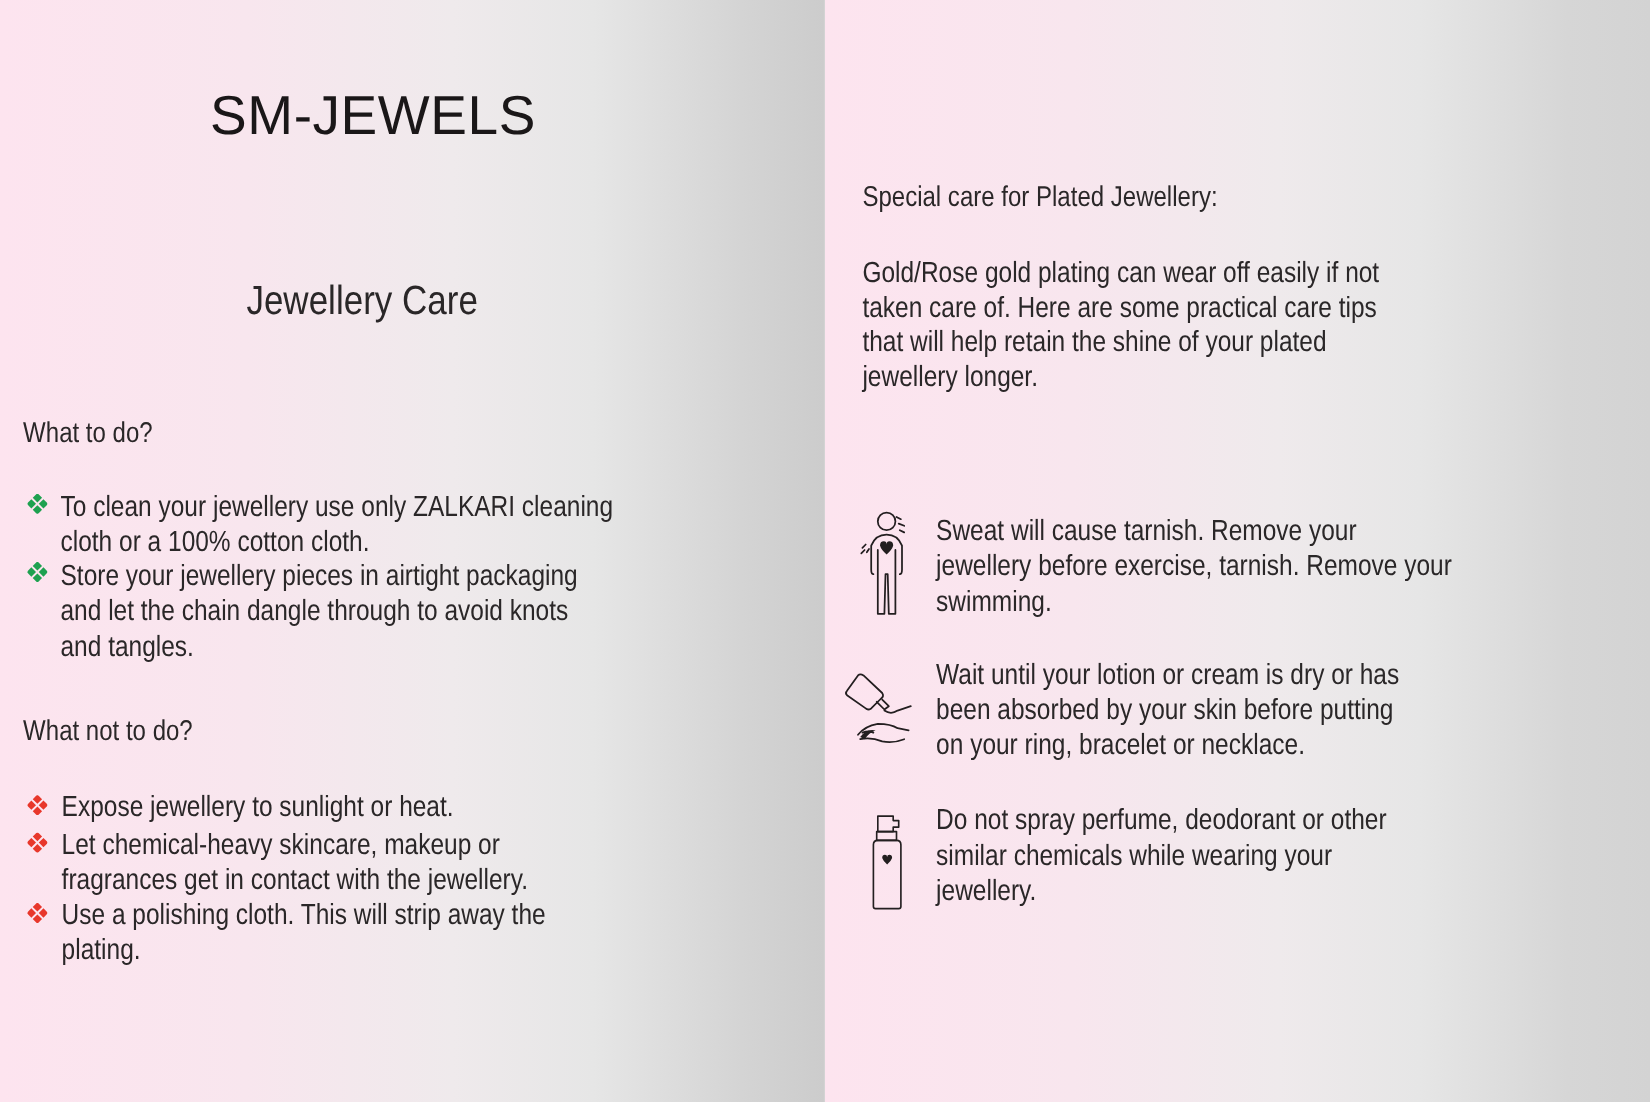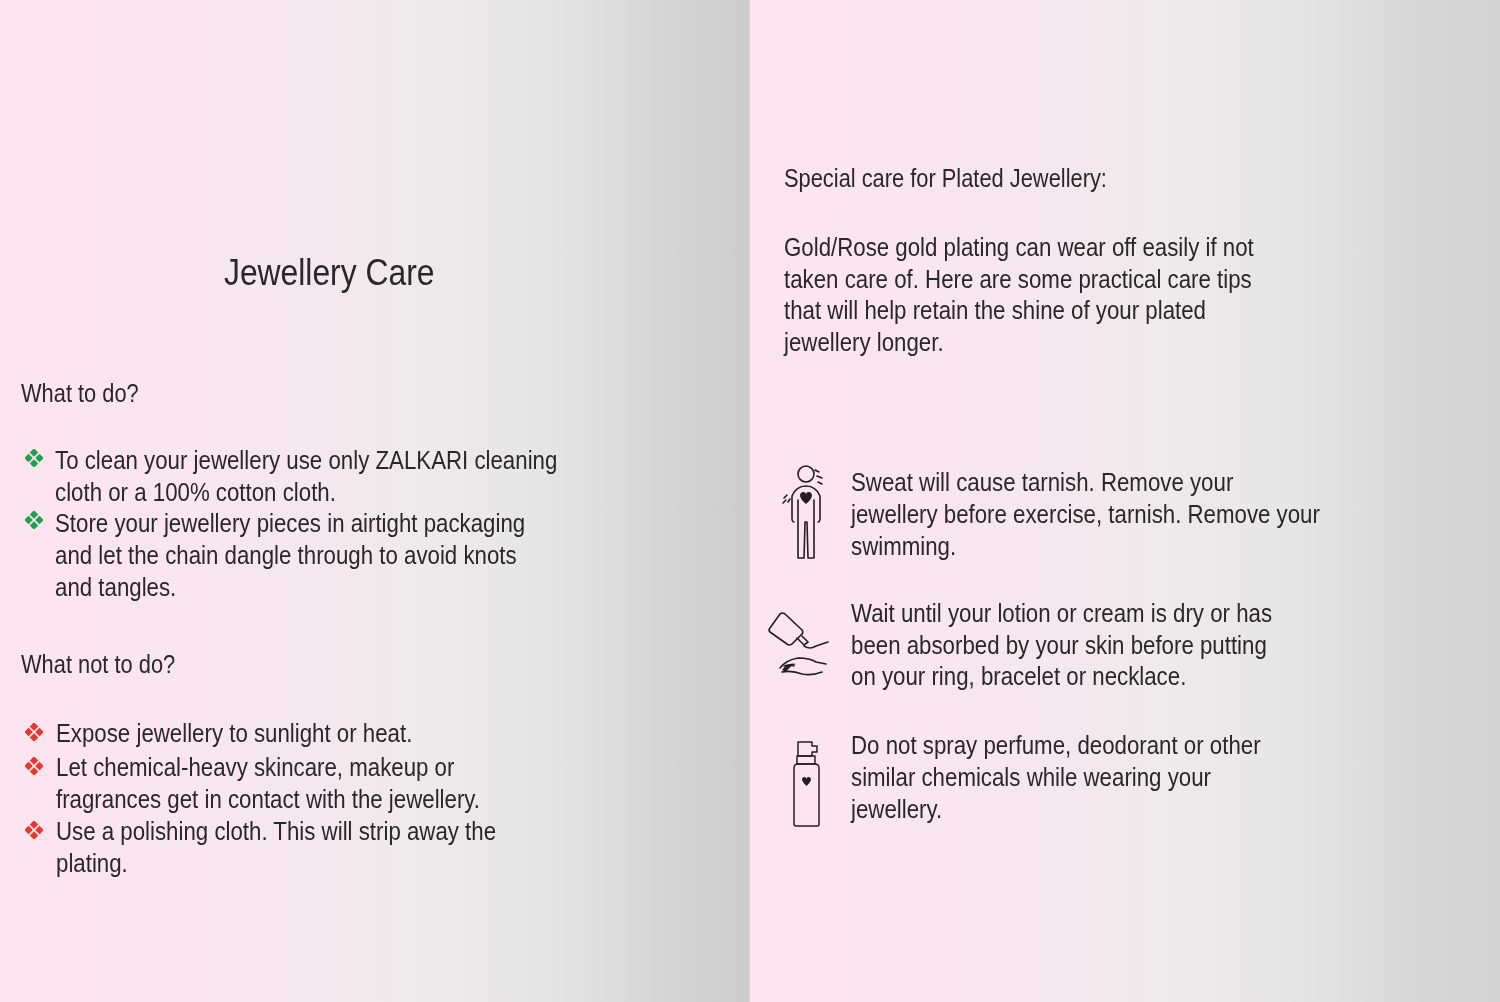--- a/index.html
+++ b/index.html
@@ -16,20 +16,21 @@
   .subtitle { left:224px; top:252px; font-size:37px; transform:scaleX(0.86); color:#2a2728; }
   .heading { font-size:26px; transform:scaleX(0.84); color:#2a2728; }
   .line { font-size:26.5px; transform:scaleX(0.84); line-height:32px; color:#2a2728; }
   .bullet { position:absolute; width:18px; height:18px; }
   .icon { position:absolute; }
 </style>
 </head>
 <body>
 
 <div class="panel panel-left">
+  <div class="abs brand">SM-JEWELS</div>
   <div class="abs narrow subtitle">Jewellery Care</div>
 
   <div class="abs narrow heading" style="left:21px;top:378px;">What to do?</div>
 
   <svg class="bullet" style="left:25px;top:449px;" viewBox="0 0 18 18">
     <g fill="#1ea150">
         <rect x="6" y="0.5" width="6" height="6" transform="rotate(45 9 3.5)"></rect>
         <rect x="6" y="11.5" width="6" height="6" transform="rotate(45 9 14.5)"></rect>
         <rect x="0.5" y="6" width="6" height="6" transform="rotate(45 3.5 9)"></rect>
         <rect x="11.5" y="6" width="6" height="6" transform="rotate(45 14.5 9)"></rect>

